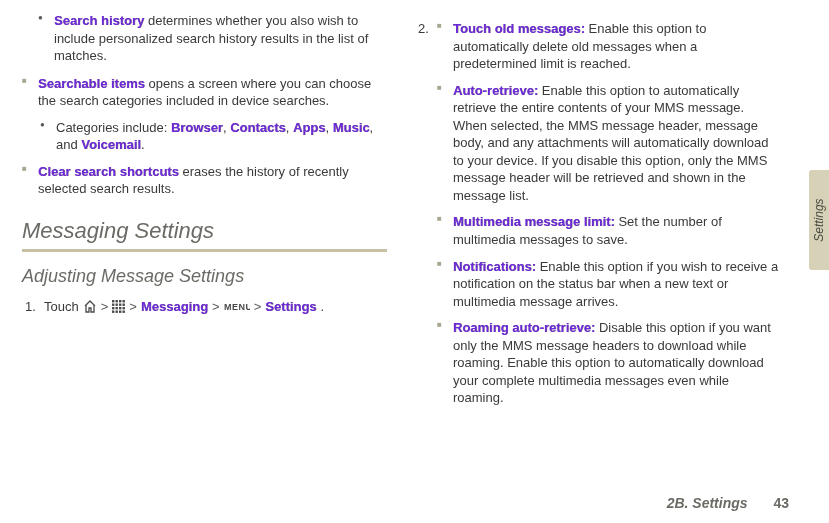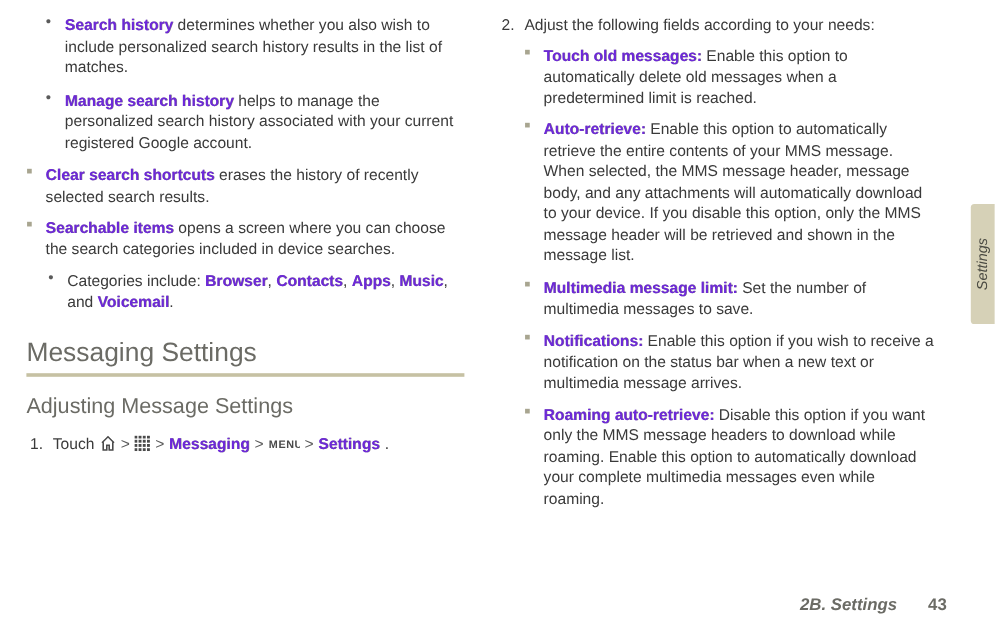--- a/index.html
+++ b/index.html
@@ -29,27 +29,27 @@
     .square-item::before {
       content: "■"; position: absolute; left: 0px; top: 1px;
       font-size: 8px; color: #a8a590;
     }
     .sub-list { margin-left: 14px; }
     .bold-gray {
       font-weight: bold; color: #6d28d9;
       text-shadow: 0.4px 0 0 #8a8a82;
     }
     .h2 {
-      font-size: 22px;
+      font-style: italic; font-size: 22px;
       font-weight: normal; color: #6b6b65;
       border-bottom: 3px solid #c6c1a3;
       padding-bottom: 3px; margin: 18px 0 12px 0;
     }
     .h3 {
-      font-size: 18px; font-weight: normal;
+      font-style: italic; font-size: 18px; font-weight: normal;
       color: #6b6b65; margin: 4px 0 10px 0;
     }
     .para { margin: 0 0 10px 0; }
     .step { position: relative; padding-left: 22px; margin-bottom: 9px; }
     .step-num { position: absolute; left: 3px; top: 0; }
     .path { display: inline-flex; align-items: center; gap: 4px; flex-wrap: wrap; }
     .gt { color: #5a5a5a; font-weight: normal; }
     .icon { display: inline-flex; align-items: flex-start; }
     .footer {
       position: absolute; bottom: 10px; right: 40px;
@@ -72,34 +72,31 @@
 </head>
 <body>
 
 <div class="columns">
 
   <div class="col">
     <div class="sub-list">
       <div class="bullet-item">
         <span class="bold-gray">Search history</span><span> determines whether you also wish to include personalized search history results in the list of matches.</span>
       </div>
-      <div class="bullet-item">
-        <span class="bold-gray">Manage search history</span><span> helps to manage the personalized search history associated with your current registered Google account.</span>
-      </div>
-    </div>
-
-    <div class="square-item">
-      <span class="bold-gray">Clear search shortcuts</span><span> erases the history of recently selected search results.</span>
     </div>
 
     <div class="square-item">
       <span class="bold-gray">Searchable items</span><span> opens a screen where you can choose the search categories included in device searches.</span>
       <div class="bullet-item" style="margin-top:9px; margin-bottom:0;">
         <span>Categories include: </span><span class="bold-gray">Browser</span><span>, </span><span class="bold-gray">Contacts</span><span>, </span><span class="bold-gray">Apps</span><span>, </span><span class="bold-gray">Music</span><span>, and </span><span class="bold-gray">Voicemail</span><span>.</span>
       </div>
+    </div>
+
+    <div class="square-item">
+      <span class="bold-gray">Clear search shortcuts</span><span> erases the history of recently selected search results.</span>
     </div>
 
     <h2 class="h2">Messaging Settings</h2>
 
     <h3 class="h3">Adjusting Message Settings</h3>
 
     <div class="step">
       <span class="step-num">1.</span>
       <span class="path">
         <span>Touch </span>
@@ -142,21 +139,20 @@
         <span class="gt">&gt;</span>
         <span class="bold-gray">Settings</span>
           <span>.</span>
       </span>
     </div>
   </div>
 
   <div class="col-right">
     <div class="step">
       <span class="step-num">2.</span>
-      <span>Adjust the following fields according to your needs:</span>
 
       <div style="margin-top:8px;">
         <div class="square-item">
           <span class="bold-gray">Touch old messages:</span><span> Enable this option to automatically delete old messages when a predetermined limit is reached.</span>
         </div>
         <div class="square-item">
           <span class="bold-gray">Auto-retrieve:</span><span> Enable this option to automatically retrieve the entire contents of your MMS message. When selected, the MMS message header, message body, and any attachments will automatically download to your device. If you disable this option, only the MMS message header will be retrieved and shown in the message list.</span>
         </div>
         <div class="square-item">
           <span class="bold-gray">Multimedia message limit:</span><span> Set the number of multimedia messages to save.</span>

